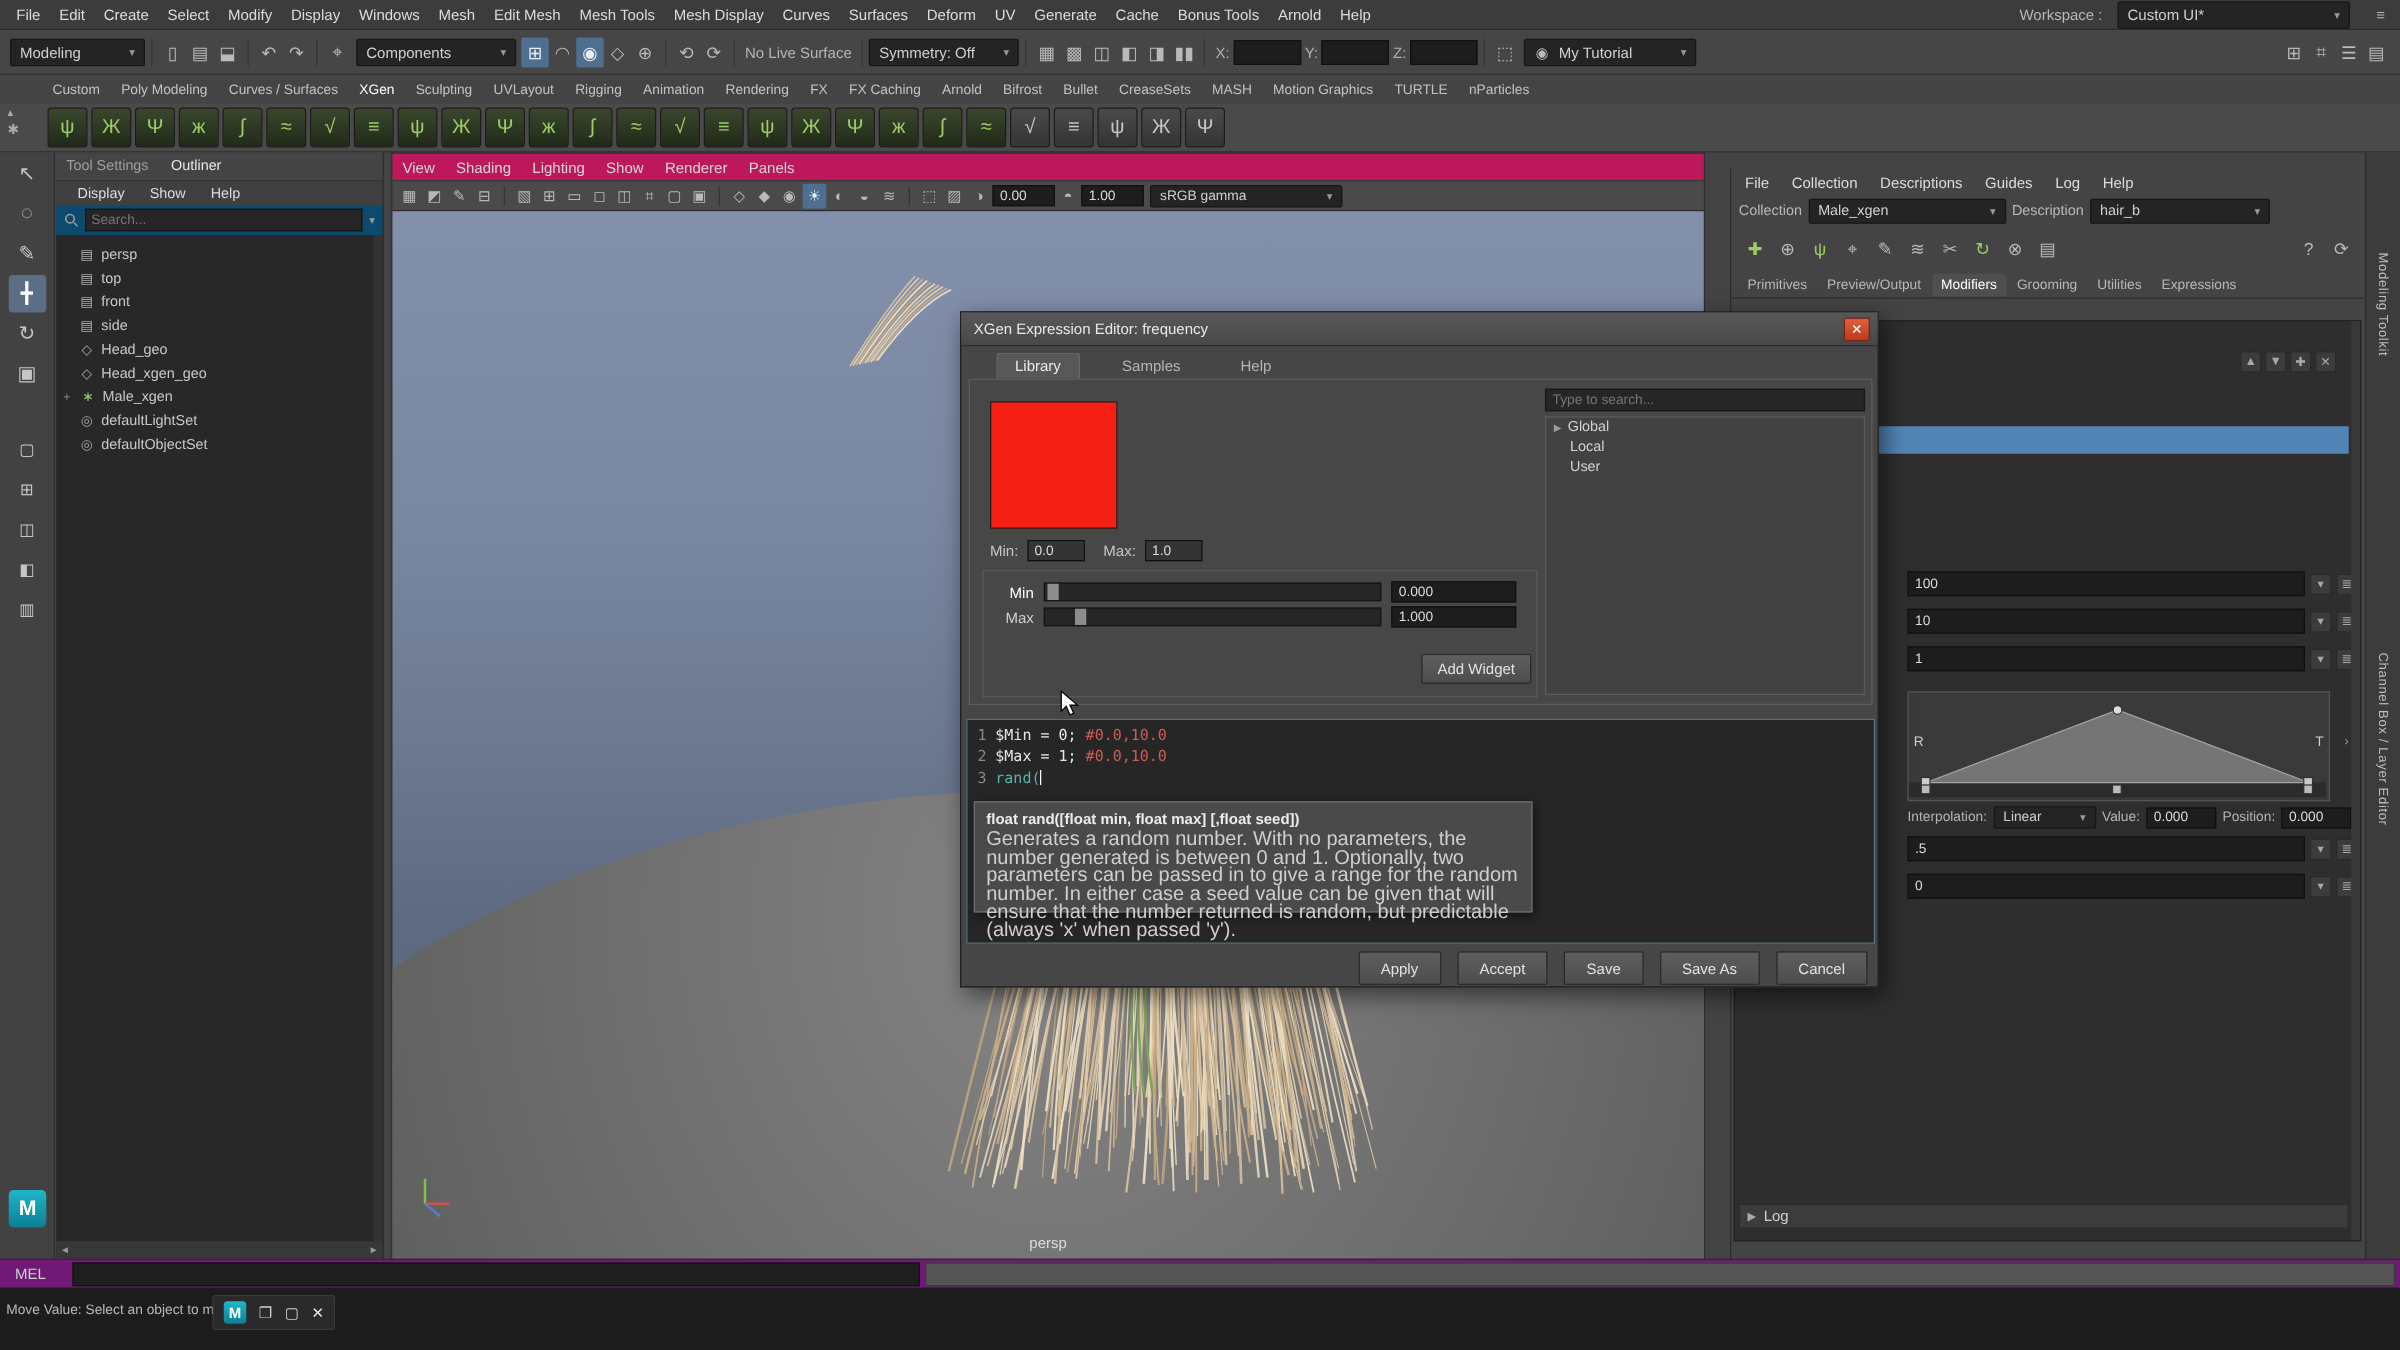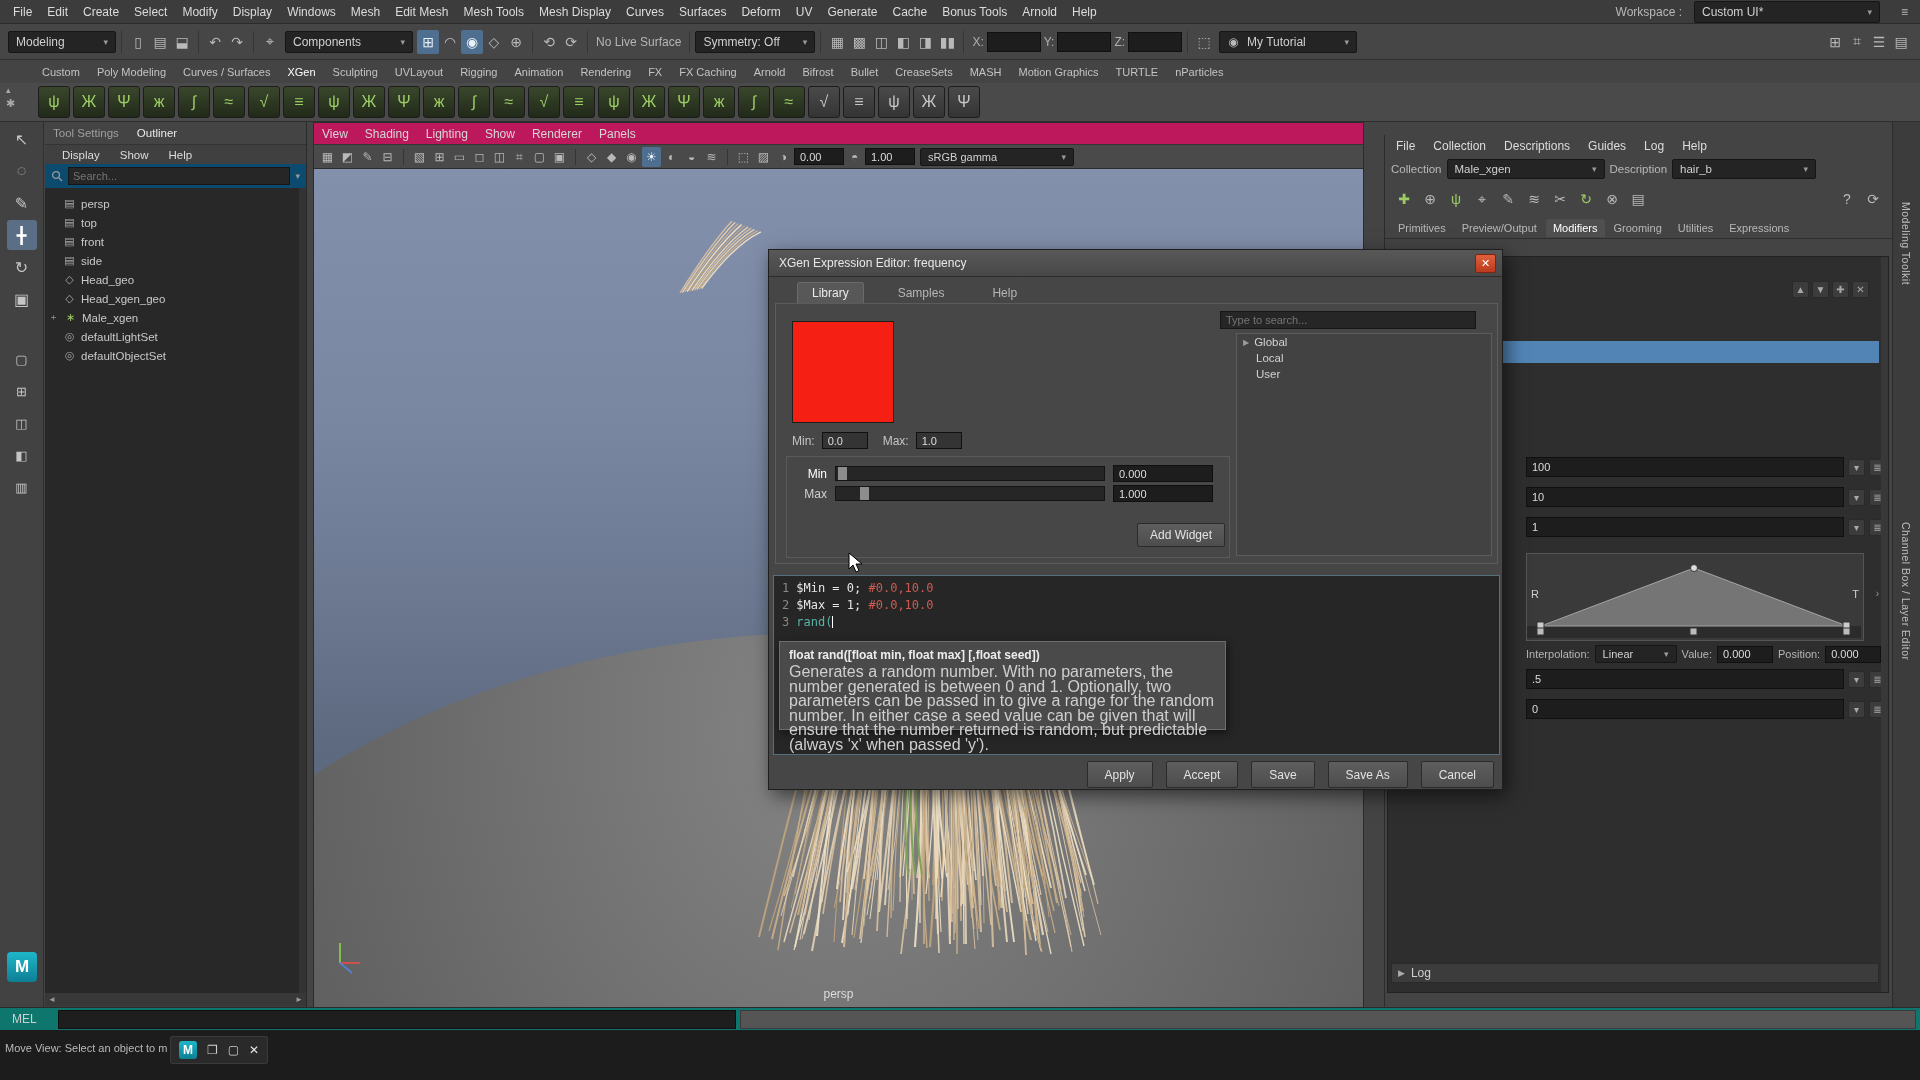--- a/index.html
+++ b/index.html
@@ -738,21 +738,21 @@
         </div>
         <div class="fld" style="width:88px;height:15px;">
             <span>1.000</span>
           </div>
       </div>
       <div class="dbtn abs" style="left:350px;top:66px;height:22px;padding:0 12px;">
           <span>Add Widget</span>
         </div>
     </div>
 
-    <input style="position: absolute; left: 444px; top: 7px; width: 244px; height: 16px; background: rgb(38, 38, 38); border: 1px solid rgb(22, 22, 22); color: rgb(204, 204, 204); font-size: 11px; padding: 0px 5px;" placeholder="Type to search...">
+    <input style="position: absolute; left: 460px; top: 7px; width: 244px; height: 16px; background: rgb(38, 38, 38); border: 1px solid rgb(22, 22, 22); color: rgb(204, 204, 204); font-size: 11px; padding: 0px 5px;" placeholder="Type to search...">
     <div class="abs" style="left:460px;top:29px;width:256px;height:223px;border:1px solid #5c5c5c;background:#424242;box-sizing:border-box;">
       <div class="row" style="height:16px;padding-left:6px;gap:5px;font-size:11.5px;color:#d2d2d2;">
         <span style="font-size:8px;color:#9a9a9a;">▶</span>
         <span>Global</span>
       </div>
       <div class="row" style="height:16px;padding-left:19px;font-size:11.5px;color:#d2d2d2;">
         <span>Local</span>
       </div>
       <div class="row" style="height:16px;padding-left:19px;font-size:11.5px;color:#d2d2d2;">
         <span>User</span>
@@ -789,28 +789,28 @@
       </div>
     <div class="dbtn">
         <span>Save As</span>
       </div>
     <div class="dbtn">
         <span>Cancel</span>
       </div>
   </div>
 </div>
 
-<div class="abs row" style="left:0;top:1007px;width:1920px;height:23px;background:#0f766e;border-top:1px solid #2a2a2a;box-sizing:border-box;">
+<div class="abs row" style="left:0;top:1007px;width:1920px;height:23px;background:#701a75;border-top:1px solid #2a2a2a;box-sizing:border-box;">
   <div style="width:58px;height:100%;display:flex;align-items:center;padding-left:12px;color:#cfcfcf;box-sizing:border-box;">MEL</div>
   <input style="width: 668px; height: 17px; background: rgb(30, 30, 30); border: 1px solid rgb(16, 16, 16); color: rgb(221, 221, 221); font-family: &quot;DejaVu Sans Mono&quot;, monospace; font-size: 11px; padding: 0px 4px;">
   <div style="flex:1;height:17px;background:#555;border:1px solid #3a3a3a;margin:0 4px;"></div>
 </div>
 
 <div class="abs" style="left:0;top:1030px;width:1920px;height:50px;background:#1c1c1c;">
-  <span style="position:absolute;left:5px;top:12px;color:#b9b9b9;font-size:11px;white-space:nowrap;">Move View: Select an object to m</span>
+  <span style="position:absolute;left:5px;top:12px;color:#b9b9b9;font-size:11px;white-space:nowrap;">Move Value: Select an object to m</span>
   <div class="abs row" style="left:170px;top:6px;gap:10px;height:26px;background:#2a2a2a;border:1px solid #3a3a3a;padding:0 8px;border-radius:2px;">
     <div style="width:18px;height:18px;border-radius:3px;background:linear-gradient(#1fb6c9,#0d7f95);display:flex;align-items:center;justify-content:center;color:#fff;font-size:12px;font-weight:bold;">M</div>
     <span style="color:#cfcfcf;font-size:12px;">❐</span>
     <span style="color:#cfcfcf;font-size:12px;">▢</span>
     <span style="color:#e8e8e8;font-size:12px;">✕</span>
   </div>
 </div>
 
 <svg width="16" height="22" viewBox="0 0 16 22" style="position:absolute;left:848px;top:552px;z-index:99;">
   <polygon points="1,1 1,17 5,13 8,20 11,18.5 8,12 14,12" fill="#fff" stroke="#000" stroke-width="1"></polygon>

